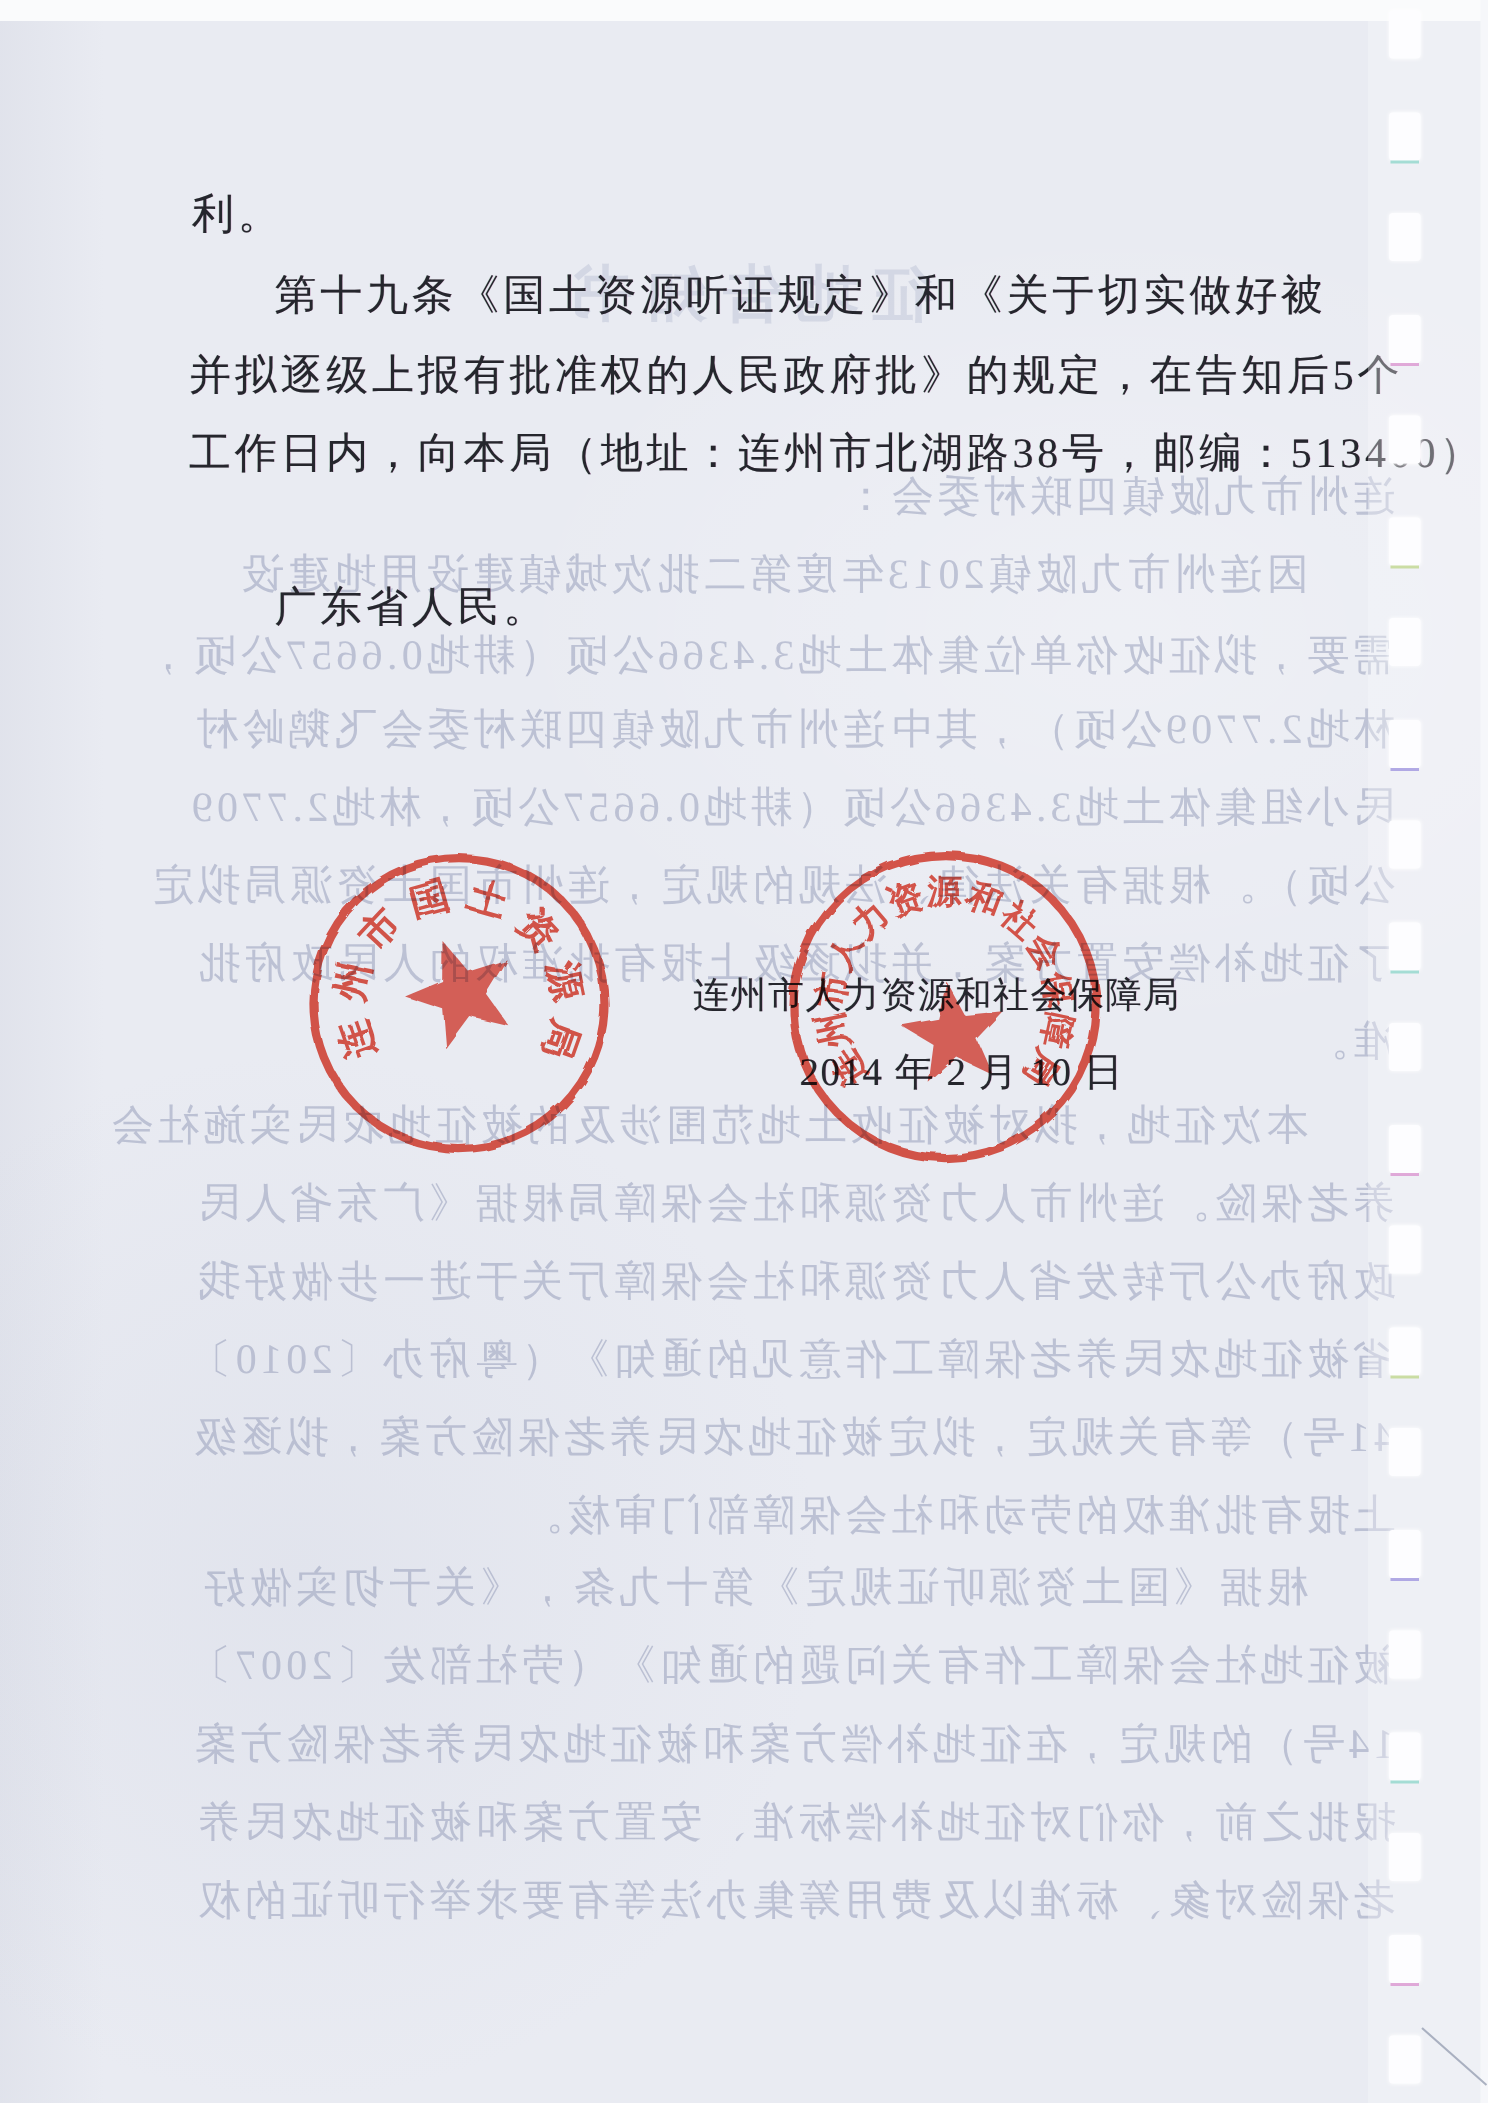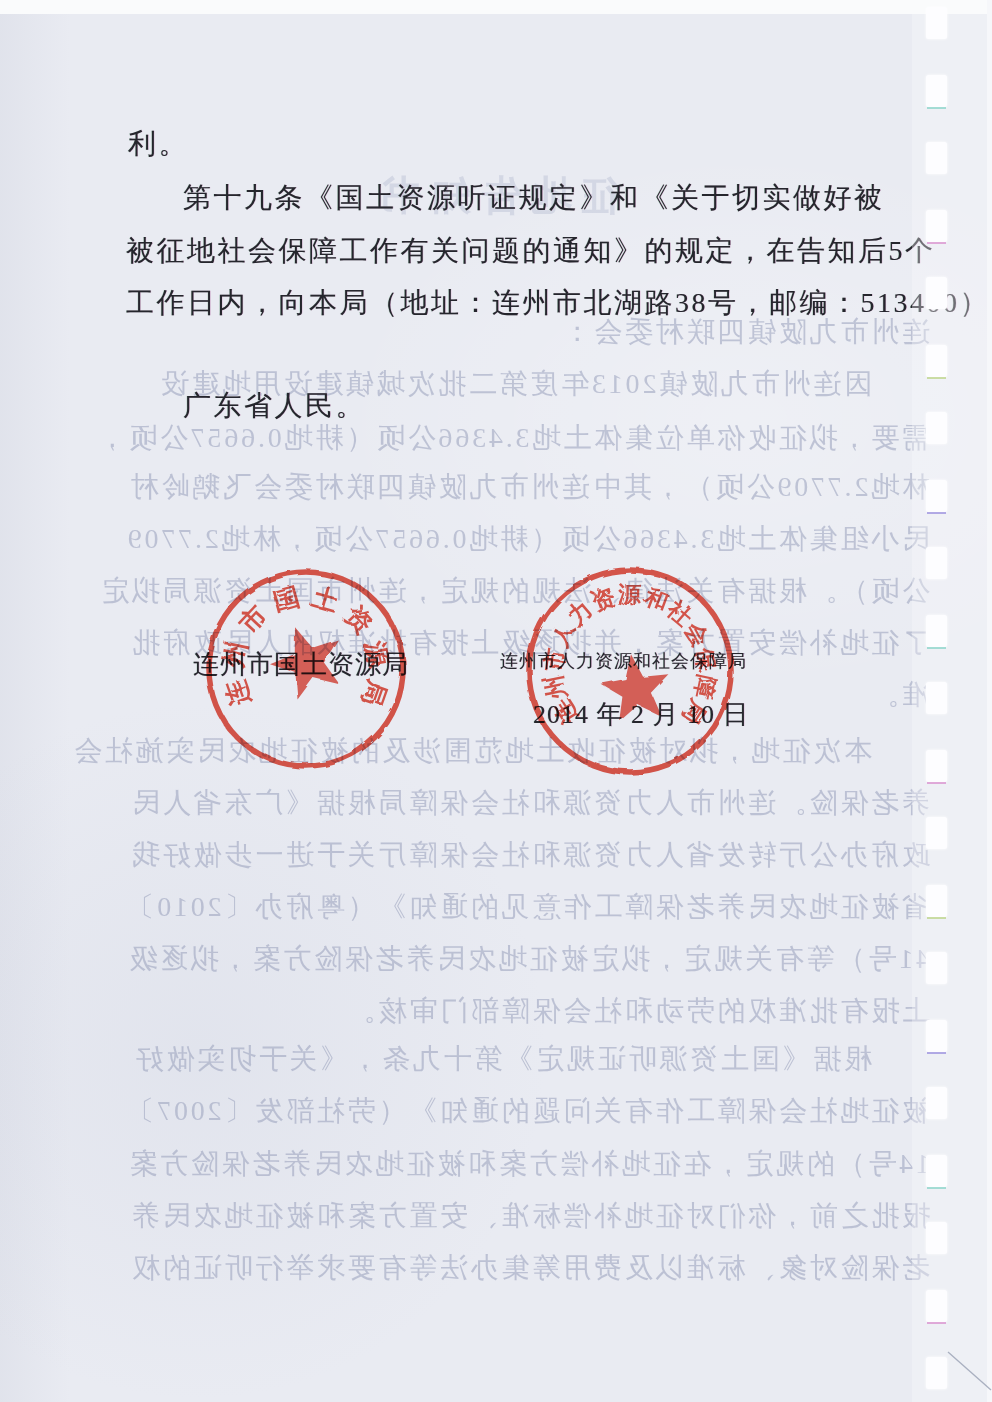--- a/index.html
+++ b/index.html
@@ -74,26 +74,25 @@
       <div class="bleed-line" style="top: 945px;">41号）等有关规定，拟定被征地农民养老保险方案，拟逐级</div>
       <div class="bleed-line" style="top: 997px;">上报有批准权的劳动和社会保障部门审核。</div>
       <div class="bleed-line indent" style="top: 1045px;">根据《国土资源听证规定》第十九条，《关于切实做好</div>
       <div class="bleed-line" style="top: 1097px;">被征地社会保障工作有关问题的通知》（劳社部发〔2007〕</div>
       <div class="bleed-line" style="top: 1150px;">14号）的规定，在征地补偿方案和被征地农民养老保险方案</div>
       <div class="bleed-line" style="top: 1202px;">报批之前，你们对征地补偿标准、安置方案和被征地农民养</div>
       <div class="bleed-line" style="top: 1254px;">老保险对象、标准以及费用筹集办法等有要求举行听证的权</div>
     </div>
 
   <div class="layer text-layer" id="text-layer">
-    <div class="sig-line" id="sig-left" style="left: 193px; top: 652px;">连州市国土资源局</div>
-    <div class="sig-line" id="sig-right" style="left: 462px; top: 652px; font-size: 18px; margin-left: 38px;">连州市人力资源和社会保障局</div>
+    <div class="sig-line" id="sig-right" style="left: 462px; top: 652px; font-size: 24px;">连州市人力资源和社会保障局</div>
     <div class="sig-line" id="date-line" style="left: 533px; top: 702px; text-align: right;">2014 年 2 月 10 日</div>
   <div class="doc-line" style="left: 128px; top: 130px;">利。</div>
       <div class="doc-line" style="left: 183px; top: 184px;">第十九条《国土资源听证规定》和《关于切实做好被</div>
-      <div class="doc-line" style="left: 126px; top: 237px;">被征地社会保障工作有关问题的通知》的规定，在告知后5个</div>
+      <div class="doc-line" style="left: 126px; top: 237px;">并拟逐级上报有批准权的人民政府批》的规定，在告知后5个</div>
       <div class="doc-line" style="left: 126px; top: 289px;">工作日内，向本局（地址：连州市北湖路38号，邮编：513400）</div>
       <div class="doc-line" style="left: 183px; top: 392px;">广东省人民。</div>
     </div>
 
   <svg class="layer stamp-layer" id="stamp-layer" width="992" height="1402">
     <defs>
       <filter id="rough" x="-10%" y="-10%" width="120%" height="120%">
         <feTurbulence type="fractalNoise" baseFrequency="0.06" numOctaves="2" result="n"></feTurbulence>
         <feDisplacementMap in="SourceGraphic" in2="n" scale="4"></feDisplacementMap>
       </filter>

